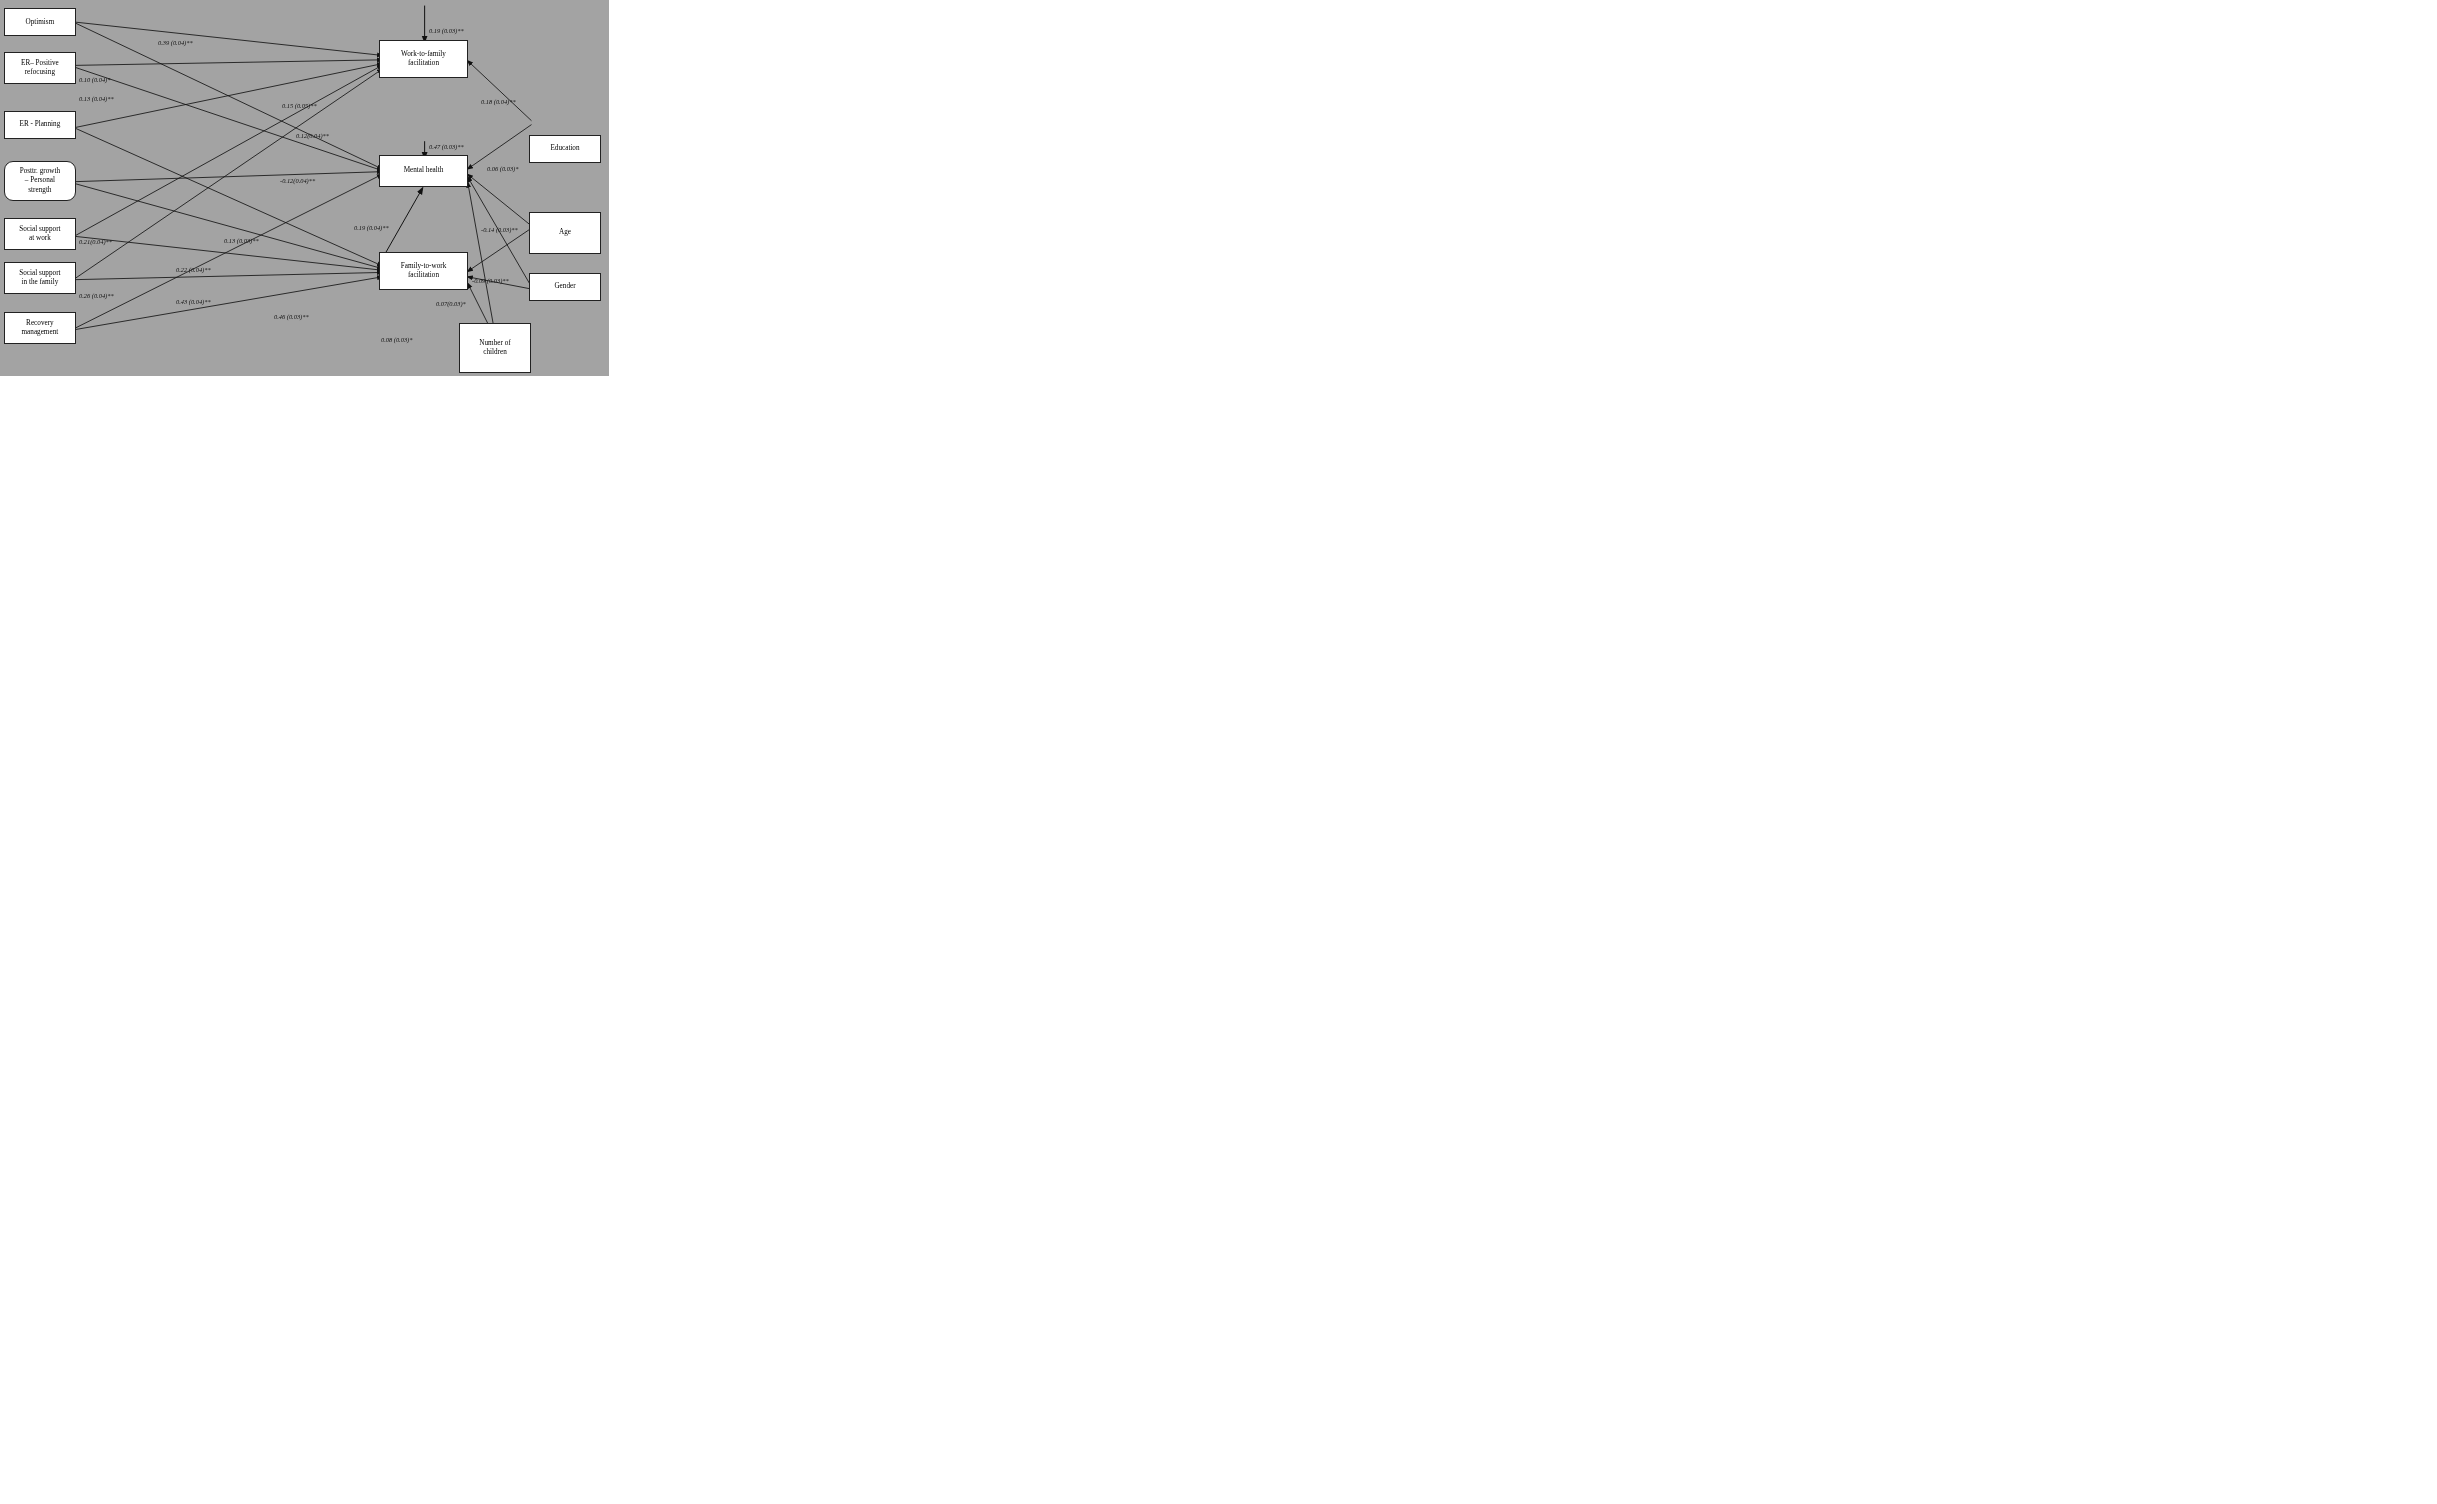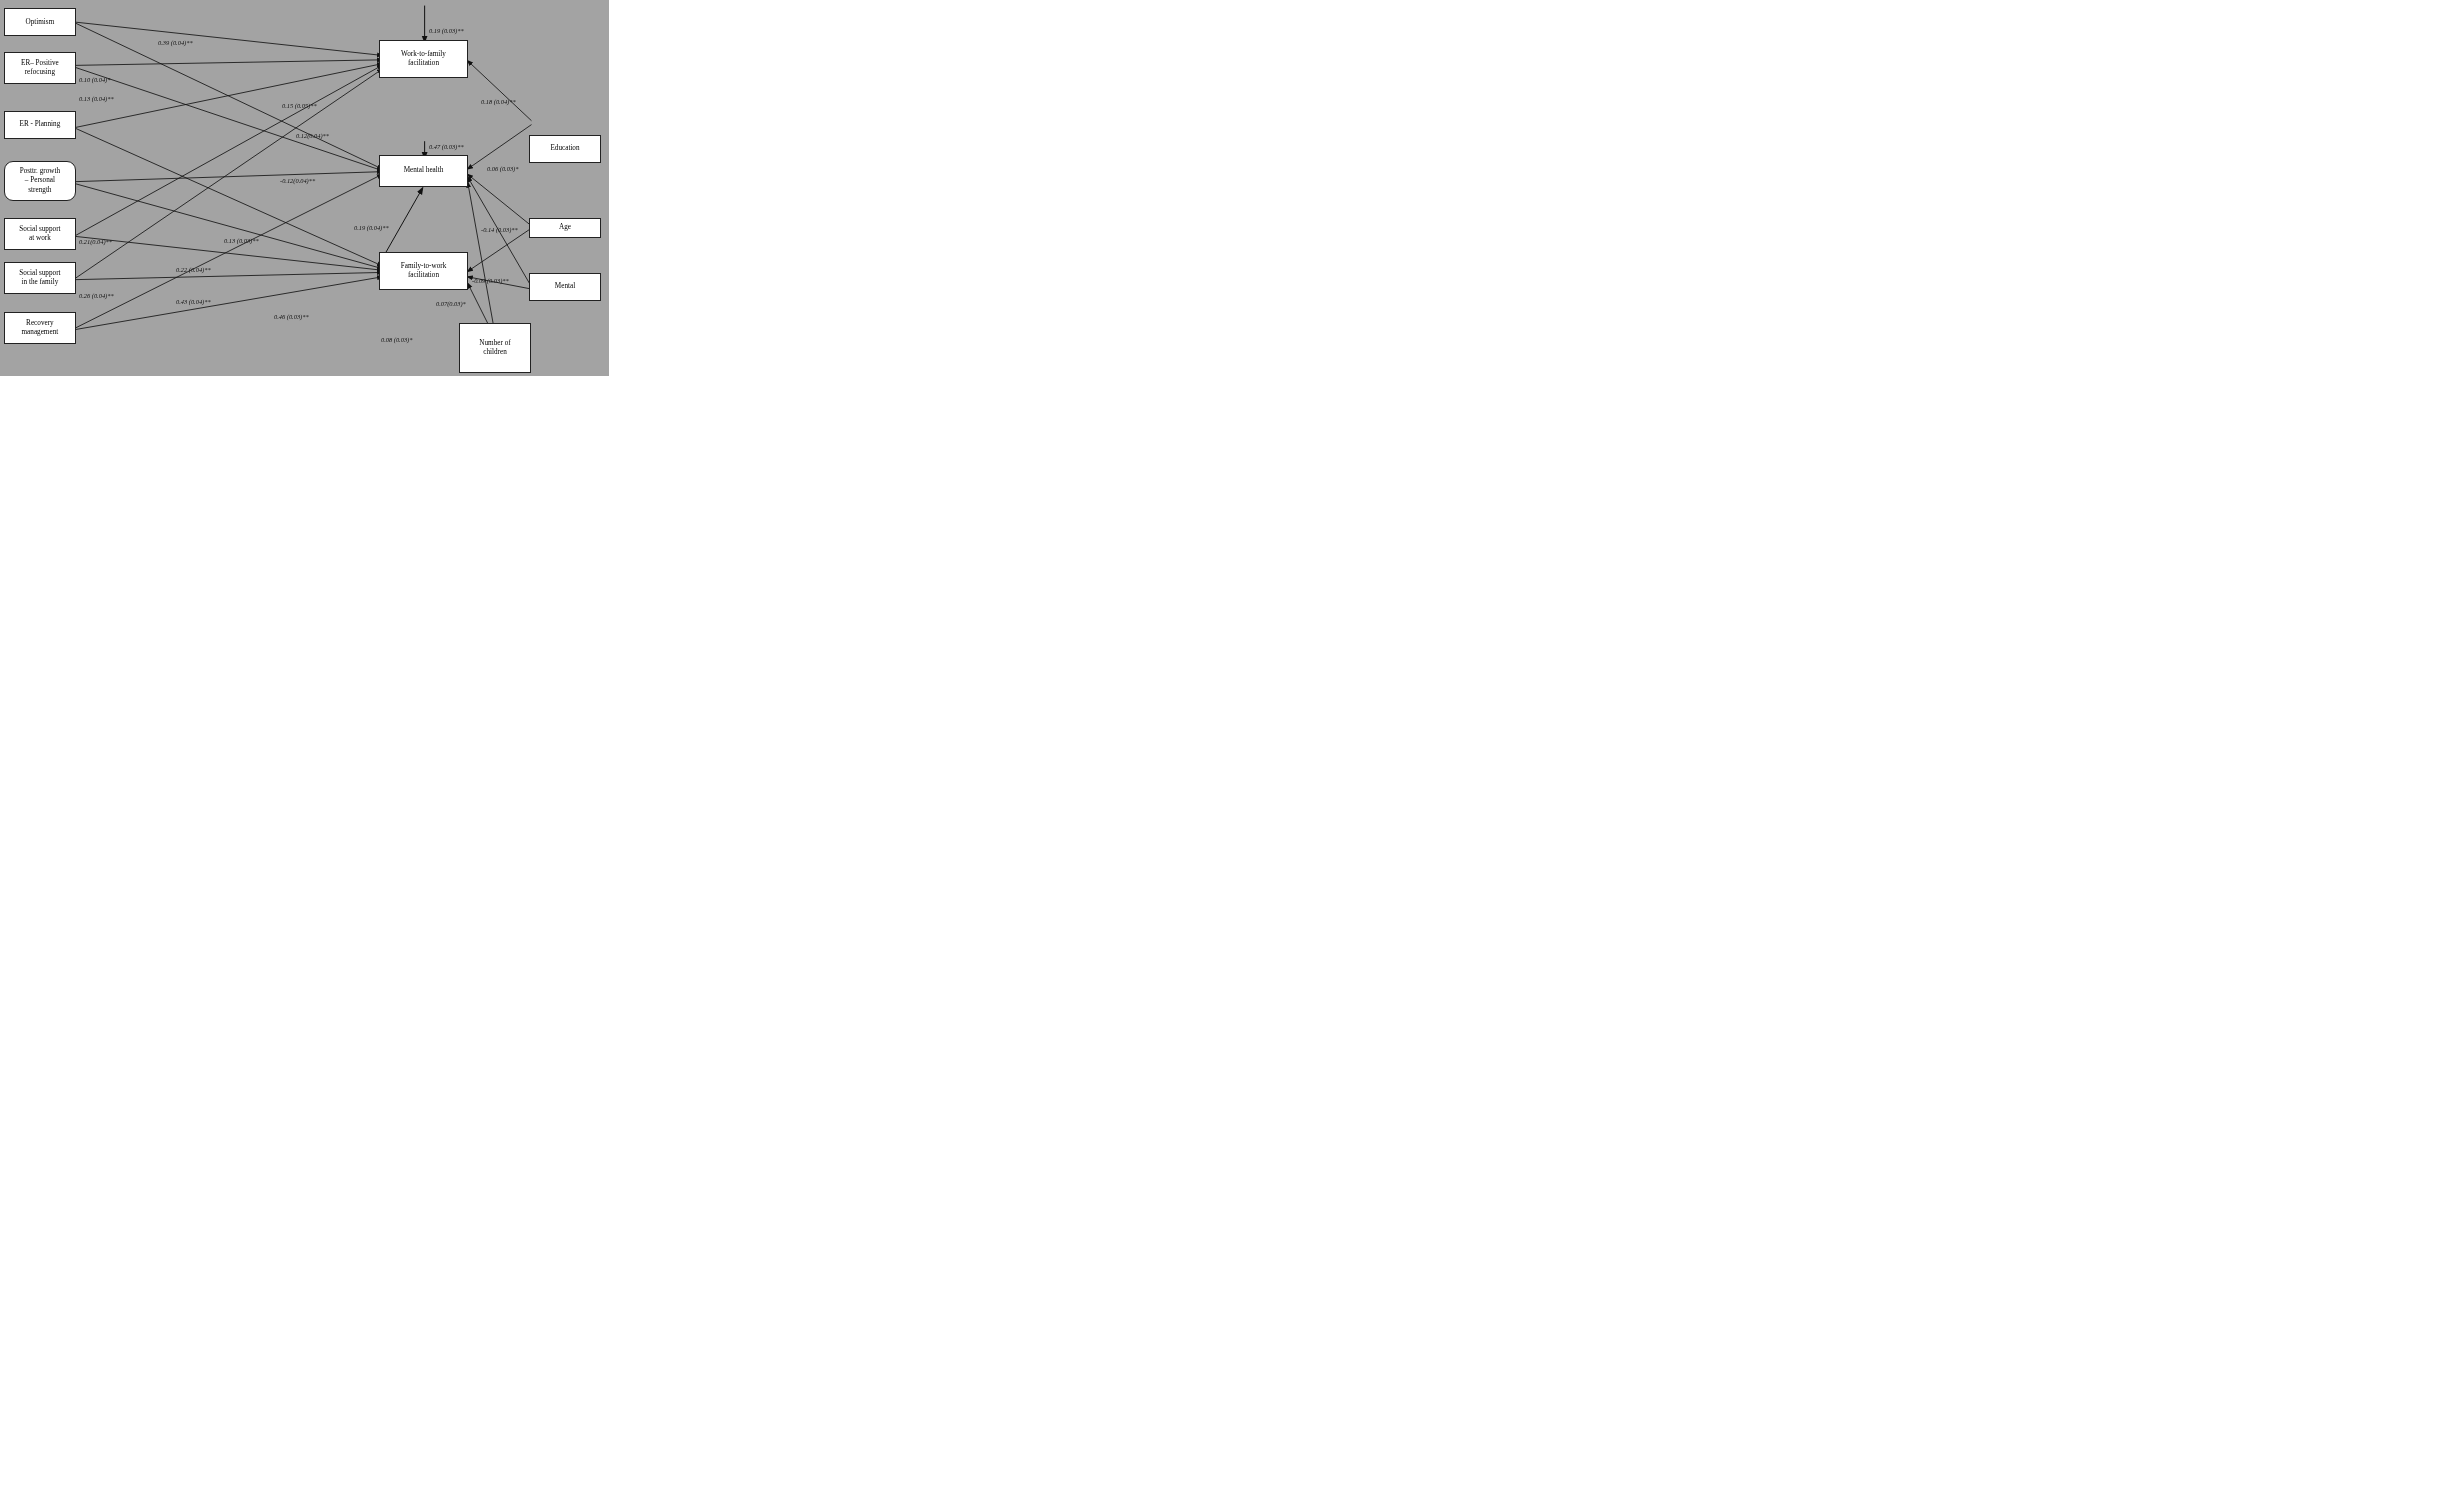--- a/index.html
+++ b/index.html
@@ -136,25 +136,25 @@
   <div class="node-box" style="left:379px;top:155px;width:89px;height:32px;">
     <span>Mental health</span>
   </div>
   <div class="node-box" style="left:379px;top:252px;width:89px;height:38px;">
     <span>Family-to-work<br>facilitation</span>
   </div>
 
   <div class="node-box" style="left:529px;top:107px;width:72px;height:28px;margin-top:28px;">
     <span>Education</span>
   </div>
-  <div class="node-box" style="left:529px;top:218px;width:72px;height:20px;">
+  <div class="node-box" style="left:529px;top:212px;width:72px;height:42px;">
     <span>Age</span>
   </div>
   <div class="node-box" style="left:529px;top:273px;width:72px;height:28px;">
-    <span>Mental</span>
+    <span>Gender</span>
   </div>
   <div class="node-box" style="left:459px;top:323px;width:72px;height:50px;align-items:center;">
     <span>Number of<br>children</span>
   </div>
 
   <span class="label-text" style="left:158px;top:39px;">0.39 (0.04)**</span>
 
   <span class="label-text" style="left:79px;top:76px;">0.10 (0.04)*</span>
 
   <span class="label-text" style="left:79px;top:95px;">0.13 (0.04)**</span>

